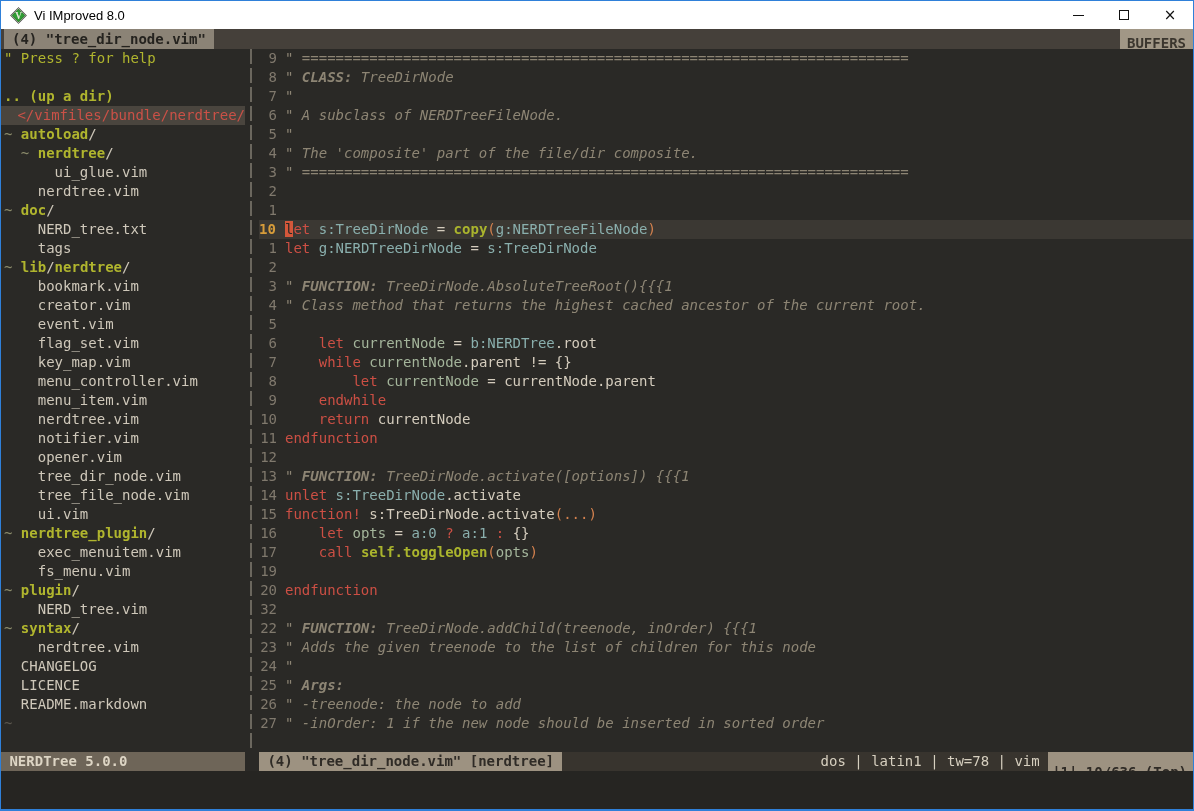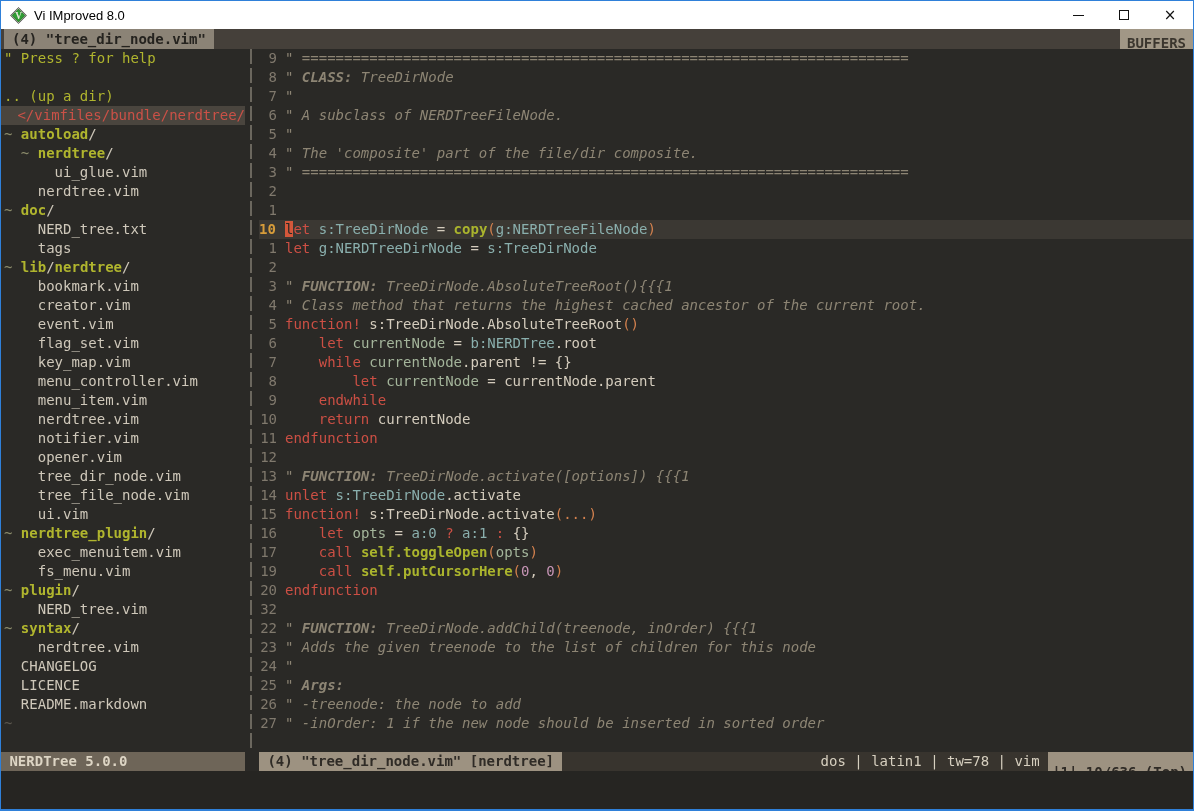--- a/index.html
+++ b/index.html
@@ -34,21 +34,21 @@
                   background:repeating-linear-gradient(to bottom, #6b675e 0 15px, rgba(0,0,0,0) 15px 19px); }
   .editor { flex:1 1 auto; overflow:hidden; }
   .row { height:19px; display:flex; }
   .row.cur { background:#3b3833; }
   .lnum { flex:0 0 auto; width:26px; padding-right:8px; text-align:right; color:#80796d; white-space:pre; }
   .row.cur .lnum { text-align:left; color:#d79c3a; font-weight:bold; }
   .code { white-space:pre; color:#d4ccbd; }
 
   
   .c-help { color:#b0b52e; }
-  .c-up   { color:#b0b52e; font-weight:normal; }
+  .c-up   { color:#b0b52e; font-weight:bold; }
   .c-root { color:#cb5147; }
   .c-tilde{ color:#8a8a6a; }
   .c-dir  { color:#b0b52e; font-weight:bold; }
   .c-file { color:#cfc8ba; }
   .c-filler { color:#5a564d; }
   .c-cm  { color:#8d8574; font-style:italic; }
   .c-cmb { color:#8d8574; font-style:italic; font-weight:bold; }
   .c-kw  { color:#cc4f44; }
   .c-fn  { color:#aab42d; font-weight:bold; }
   .c-id  { color:#8aafad; }
@@ -189,21 +189,20 @@
         <div class="row">
           <span class="lnum">3</span>
           <span class="code"><span class="c-cm">" </span><span class="c-cmb">FUNCTION:</span><span class="c-cm"> TreeDirNode.AbsoluteTreeRoot(){{{1</span></span>
         </div>
         <div class="row">
           <span class="lnum">4</span>
           <span class="code"><span class="c-cm">" Class method that returns the highest cached ancestor of the current root.</span></span>
         </div>
         <div class="row">
           <span class="lnum">5</span>
-          <span class="code"><span class="c-kw">function!</span><span class="c-def"> s:TreeDirNode.AbsoluteTreeRoot</span><span class="c-par">()</span></span>
         </div>
         <div class="row">
           <span class="lnum">6</span>
           <span class="code"><span class="c-def">    </span><span class="c-kw">let</span><span class="c-def"> </span><span class="c-var">currentNode</span><span class="c-def"> = </span><span class="c-id">b:NERDTree</span><span class="c-def">.root</span></span>
         </div>
         <div class="row">
           <span class="lnum">7</span>
           <span class="code"><span class="c-def">    </span><span class="c-kw">while</span><span class="c-def"> </span><span class="c-var">currentNode</span><span class="c-def">.parent != {}</span></span>
         </div>
         <div class="row">
@@ -241,21 +240,20 @@
         <div class="row">
           <span class="lnum">16</span>
           <span class="code"><span class="c-def">    </span><span class="c-kw">let</span><span class="c-def"> </span><span class="c-var">opts</span><span class="c-def"> = </span><span class="c-id">a:0</span><span class="c-def"> </span><span class="c-kw">?</span><span class="c-def"> </span><span class="c-id">a:1</span><span class="c-def"> </span><span class="c-kw">:</span><span class="c-def"> {}</span></span>
         </div>
         <div class="row">
           <span class="lnum">17</span>
           <span class="code"><span class="c-def">    </span><span class="c-kw">call</span><span class="c-def"> </span><span class="c-fn">self.toggleOpen</span><span class="c-par">(</span><span class="c-var">opts</span><span class="c-par">)</span></span>
         </div>
         <div class="row">
           <span class="lnum">19</span>
-          <span class="code"><span class="c-def">    </span><span class="c-kw">call</span><span class="c-def"> </span><span class="c-fn">self.putCursorHere</span><span class="c-par">(</span><span class="c-num">0</span><span class="c-def">, </span><span class="c-num">0</span><span class="c-par">)</span></span>
         </div>
         <div class="row">
           <span class="lnum">20</span>
           <span class="code"><span class="c-kw">endfunction</span></span>
         </div>
         <div class="row">
           <span class="lnum">32</span>
           <span class="code">&nbsp;</span>
         </div>
         <div class="row">

